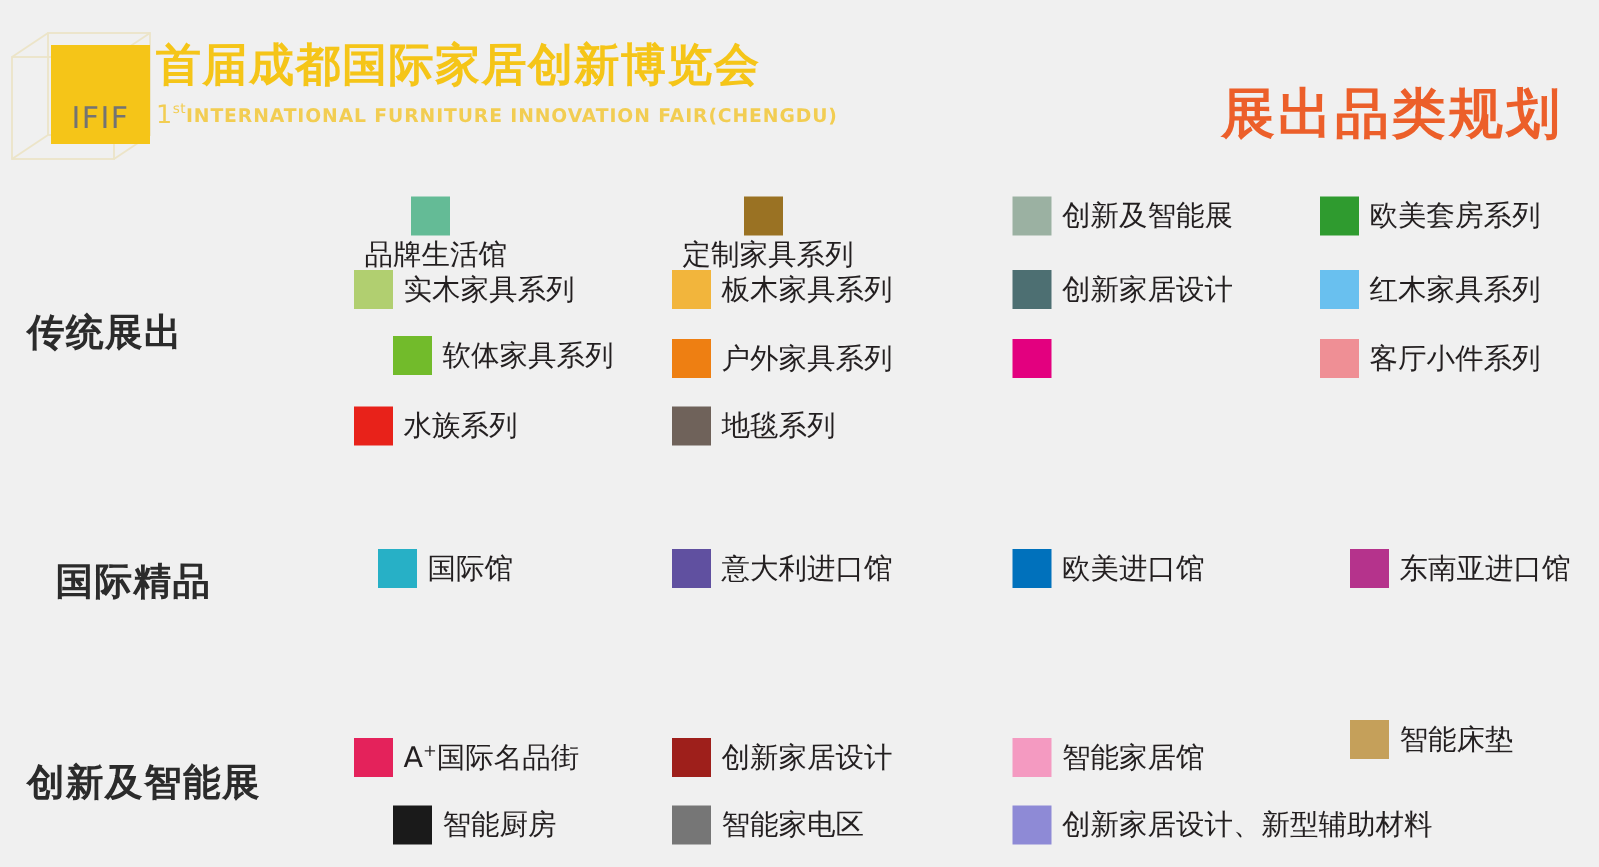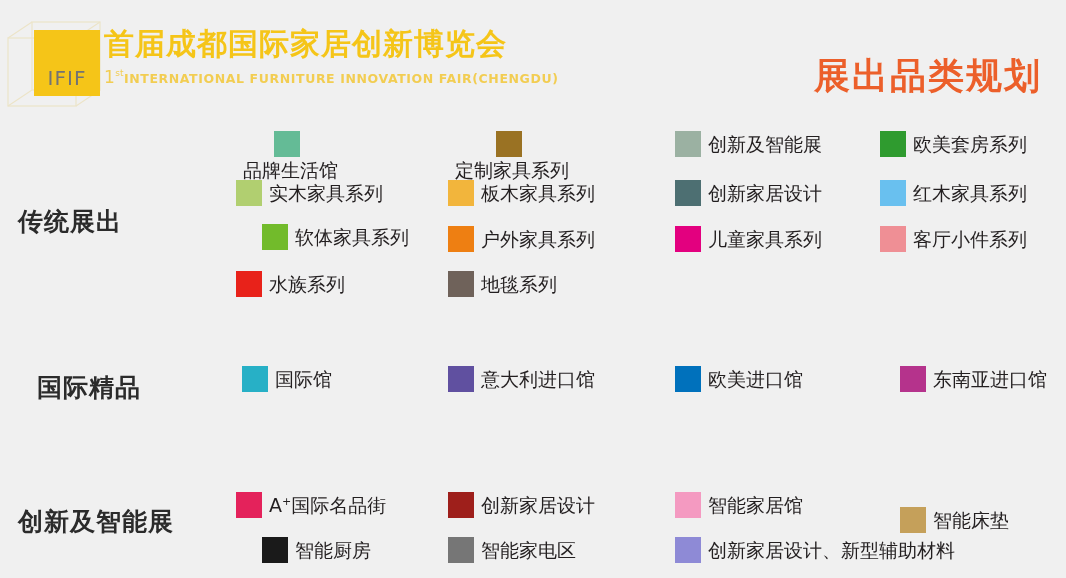--- a/index.html
+++ b/index.html
@@ -212,36 +212,35 @@
     <div class="item" style="left: 675px; top: 131px;">
       <span class="swatch" style="background: rgb(155, 177, 162);"></span>
       <span class="item-label">创新及智能展</span>
     </div>
     <div class="item" style="left: 675px; top: 180px;">
       <span class="swatch" style="background: rgb(77, 111, 114);"></span>
       <span class="item-label">创新家居设计</span>
     </div>
     <div class="item" style="left: 675px; top: 226px;">
       <span class="swatch" style="background: rgb(227, 0, 127);"></span>
-      <span class="item-label">儿童家具系列</span>
     </div>
     <div class="item" style="left: 880px; top: 131px;">
       <span class="swatch" style="background: rgb(47, 155, 47);"></span>
       <span class="item-label">欧美套房系列</span>
     </div>
     <div class="item" style="left: 880px; top: 180px;">
       <span class="swatch" style="background: rgb(105, 192, 239);"></span>
       <span class="item-label">红木家具系列</span>
     </div>
     <div class="item" style="left: 880px; top: 226px;">
       <span class="swatch" style="background: rgb(239, 143, 149);"></span>
       <span class="item-label">客厅小件系列</span>
     </div>
     <div class="section-label" style="left: 18px; top: 371px; margin-left: 19px;">国际精品</div>
-    <div class="item" style="left: 242px; top: 366px;">
+    <div class="item" style="left: 252px; top: 366px;">
       <span class="swatch" style="background: rgb(39, 176, 198);"></span>
       <span class="item-label">国际馆</span>
     </div>
     <div class="item" style="left: 448px; top: 366px;">
       <span class="swatch" style="background: rgb(96, 80, 160);"></span>
       <span class="item-label">意大利进口馆</span>
     </div>
     <div class="item" style="left: 675px; top: 366px;">
       <span class="swatch" style="background: rgb(0, 113, 188);"></span>
       <span class="item-label">欧美进口馆</span>
@@ -256,21 +255,21 @@
       <span class="item-label"><span>A</span><sup>+</sup><span>国际名品街</span></span>
     </div>
     <div class="item" style="left: 448px; top: 492px;">
       <span class="swatch" style="background: rgb(158, 31, 27);"></span>
       <span class="item-label">创新家居设计</span>
     </div>
     <div class="item" style="left: 675px; top: 492px;">
       <span class="swatch" style="background: rgb(244, 154, 193);"></span>
       <span class="item-label">智能家居馆</span>
     </div>
-    <div class="item" style="left: 900px; top: 507px;">
+    <div class="item" style="left: 900px; top: 480px;">
       <span class="swatch" style="background: rgb(197, 160, 90);"></span>
       <span class="item-label">智能床垫</span>
     </div>
     <div class="item" style="left: 236px; top: 537px; margin-left: 26px;">
       <span class="swatch" style="background: rgb(26, 26, 26);"></span>
       <span class="item-label">智能厨房</span>
     </div>
     <div class="item" style="left: 448px; top: 537px;">
       <span class="swatch" style="background: rgb(118, 118, 118);"></span>
       <span class="item-label">智能家电区</span>

